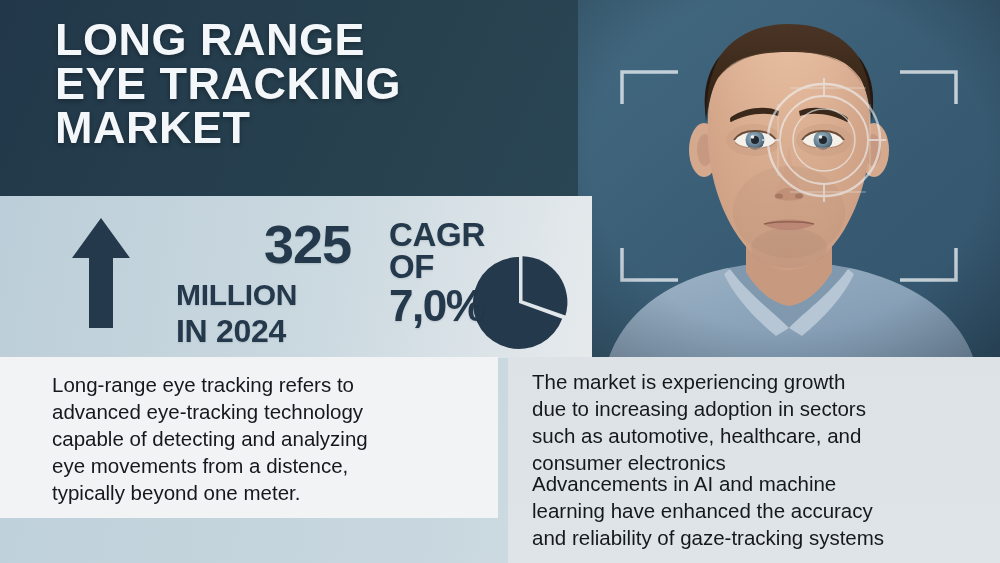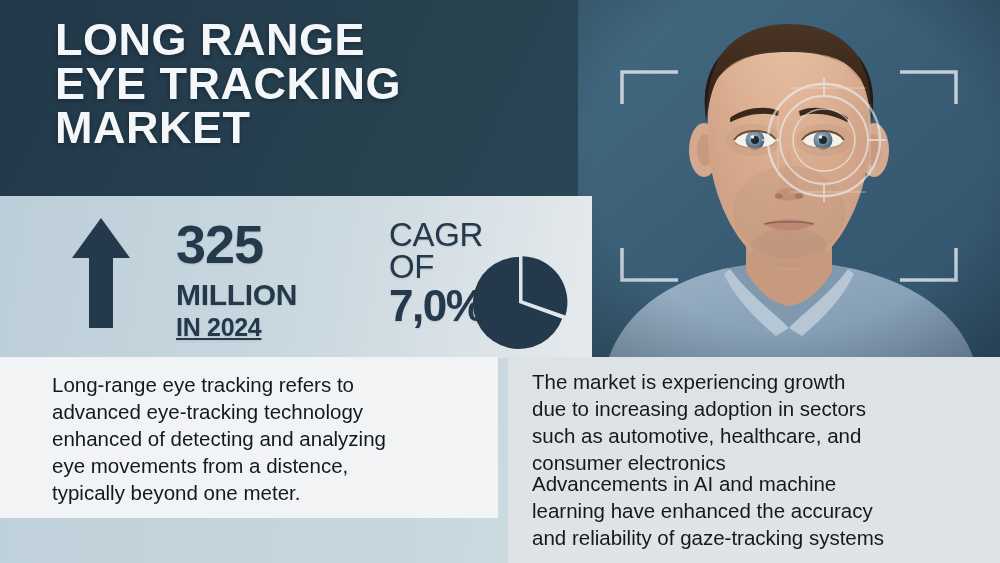--- a/index.html
+++ b/index.html
@@ -45,33 +45,34 @@
     position:absolute; left:0; top:196px; width:592px; height:162px;
     background:linear-gradient(100deg,#bcced9 0%,#cbd9e0 55%,#e6eaed 100%);
   }
   .arrow-icon { position:absolute; left:72px; top:218px; width:58px; height:110px; }
   .arrow-icon svg { display:block; }
 
   .num-block { position:absolute; left:176px; top:219px; width:175px; color:#24394c; }
   .num-big {
     font-size:54px; font-weight:bold; line-height:0.93; letter-spacing:-1px;
     text-shadow:0 1px 2px rgba(0,0,0,0.12);
+    text-align:right;
   }
   .num-mid {
     font-size:30px; font-weight:bold; line-height:1.08; letter-spacing:-0.3px;
     margin-top:10px; text-shadow:0 1px 2px rgba(0,0,0,0.10);
   }
   .num-small {
-    font-size:25px; font-weight:bold; line-height:1.1; letter-spacing:-0.3px;
-    margin-top:2px; text-shadow:0 1px 2px rgba(0,0,0,0.10);text-decoration:underline;
+    font-size:32px; font-weight:bold; line-height:1.1; letter-spacing:-0.3px;
+    margin-top:2px; text-shadow:0 1px 2px rgba(0,0,0,0.10);
   }
 
   .cagr-block { position:absolute; left:389px; top:219px; width:115px; color:#24394c; z-index:3; }
   .cagr-lead {
-    font-size:33px; font-weight:normal; line-height:0.97; letter-spacing:-0.3px;
+    font-size:33px; font-weight:bold; line-height:0.97; letter-spacing:-0.3px;
     text-shadow:0 1px 2px rgba(0,0,0,0.12);
   }
   .cagr-val {
     font-size:44px; font-weight:bold; line-height:0.95; letter-spacing:-1.5px;
     margin-top:2px; text-shadow:0 1px 2px rgba(0,0,0,0.12);
   }
   .pie-icon { position:absolute; left:466px; top:255px; width:106px; height:96px; z-index:2; }
   .pie-icon svg { display:block; }
 
   
@@ -267,21 +268,21 @@
                A 46 46 0 1 0 96.2 63.7 Z" fill="#24394c"></path>
 
       <path d="M56.5 45.5 L 56.5 1.2
                A 46 46 0 0 1 99.4 60.6 Z" fill="#24394c"></path>
     </svg>
   </div>
 
   <div class="card-left">
     <p>Long-range eye tracking refers to
 advanced eye-tracking technology
-enhanced of detecting and analyzing
+capable of detecting and analyzing
 eye movements from a distence,
 typically beyond one meter.</p>
   </div>
 
   <div class="card-right">
     <p class="p1">The market is experiencing growth
 due to increasing adoption in sectors
 such as automotive, healthcare, and
 consumer electronics</p>
     <p class="p2">Advancements in AI and machine

